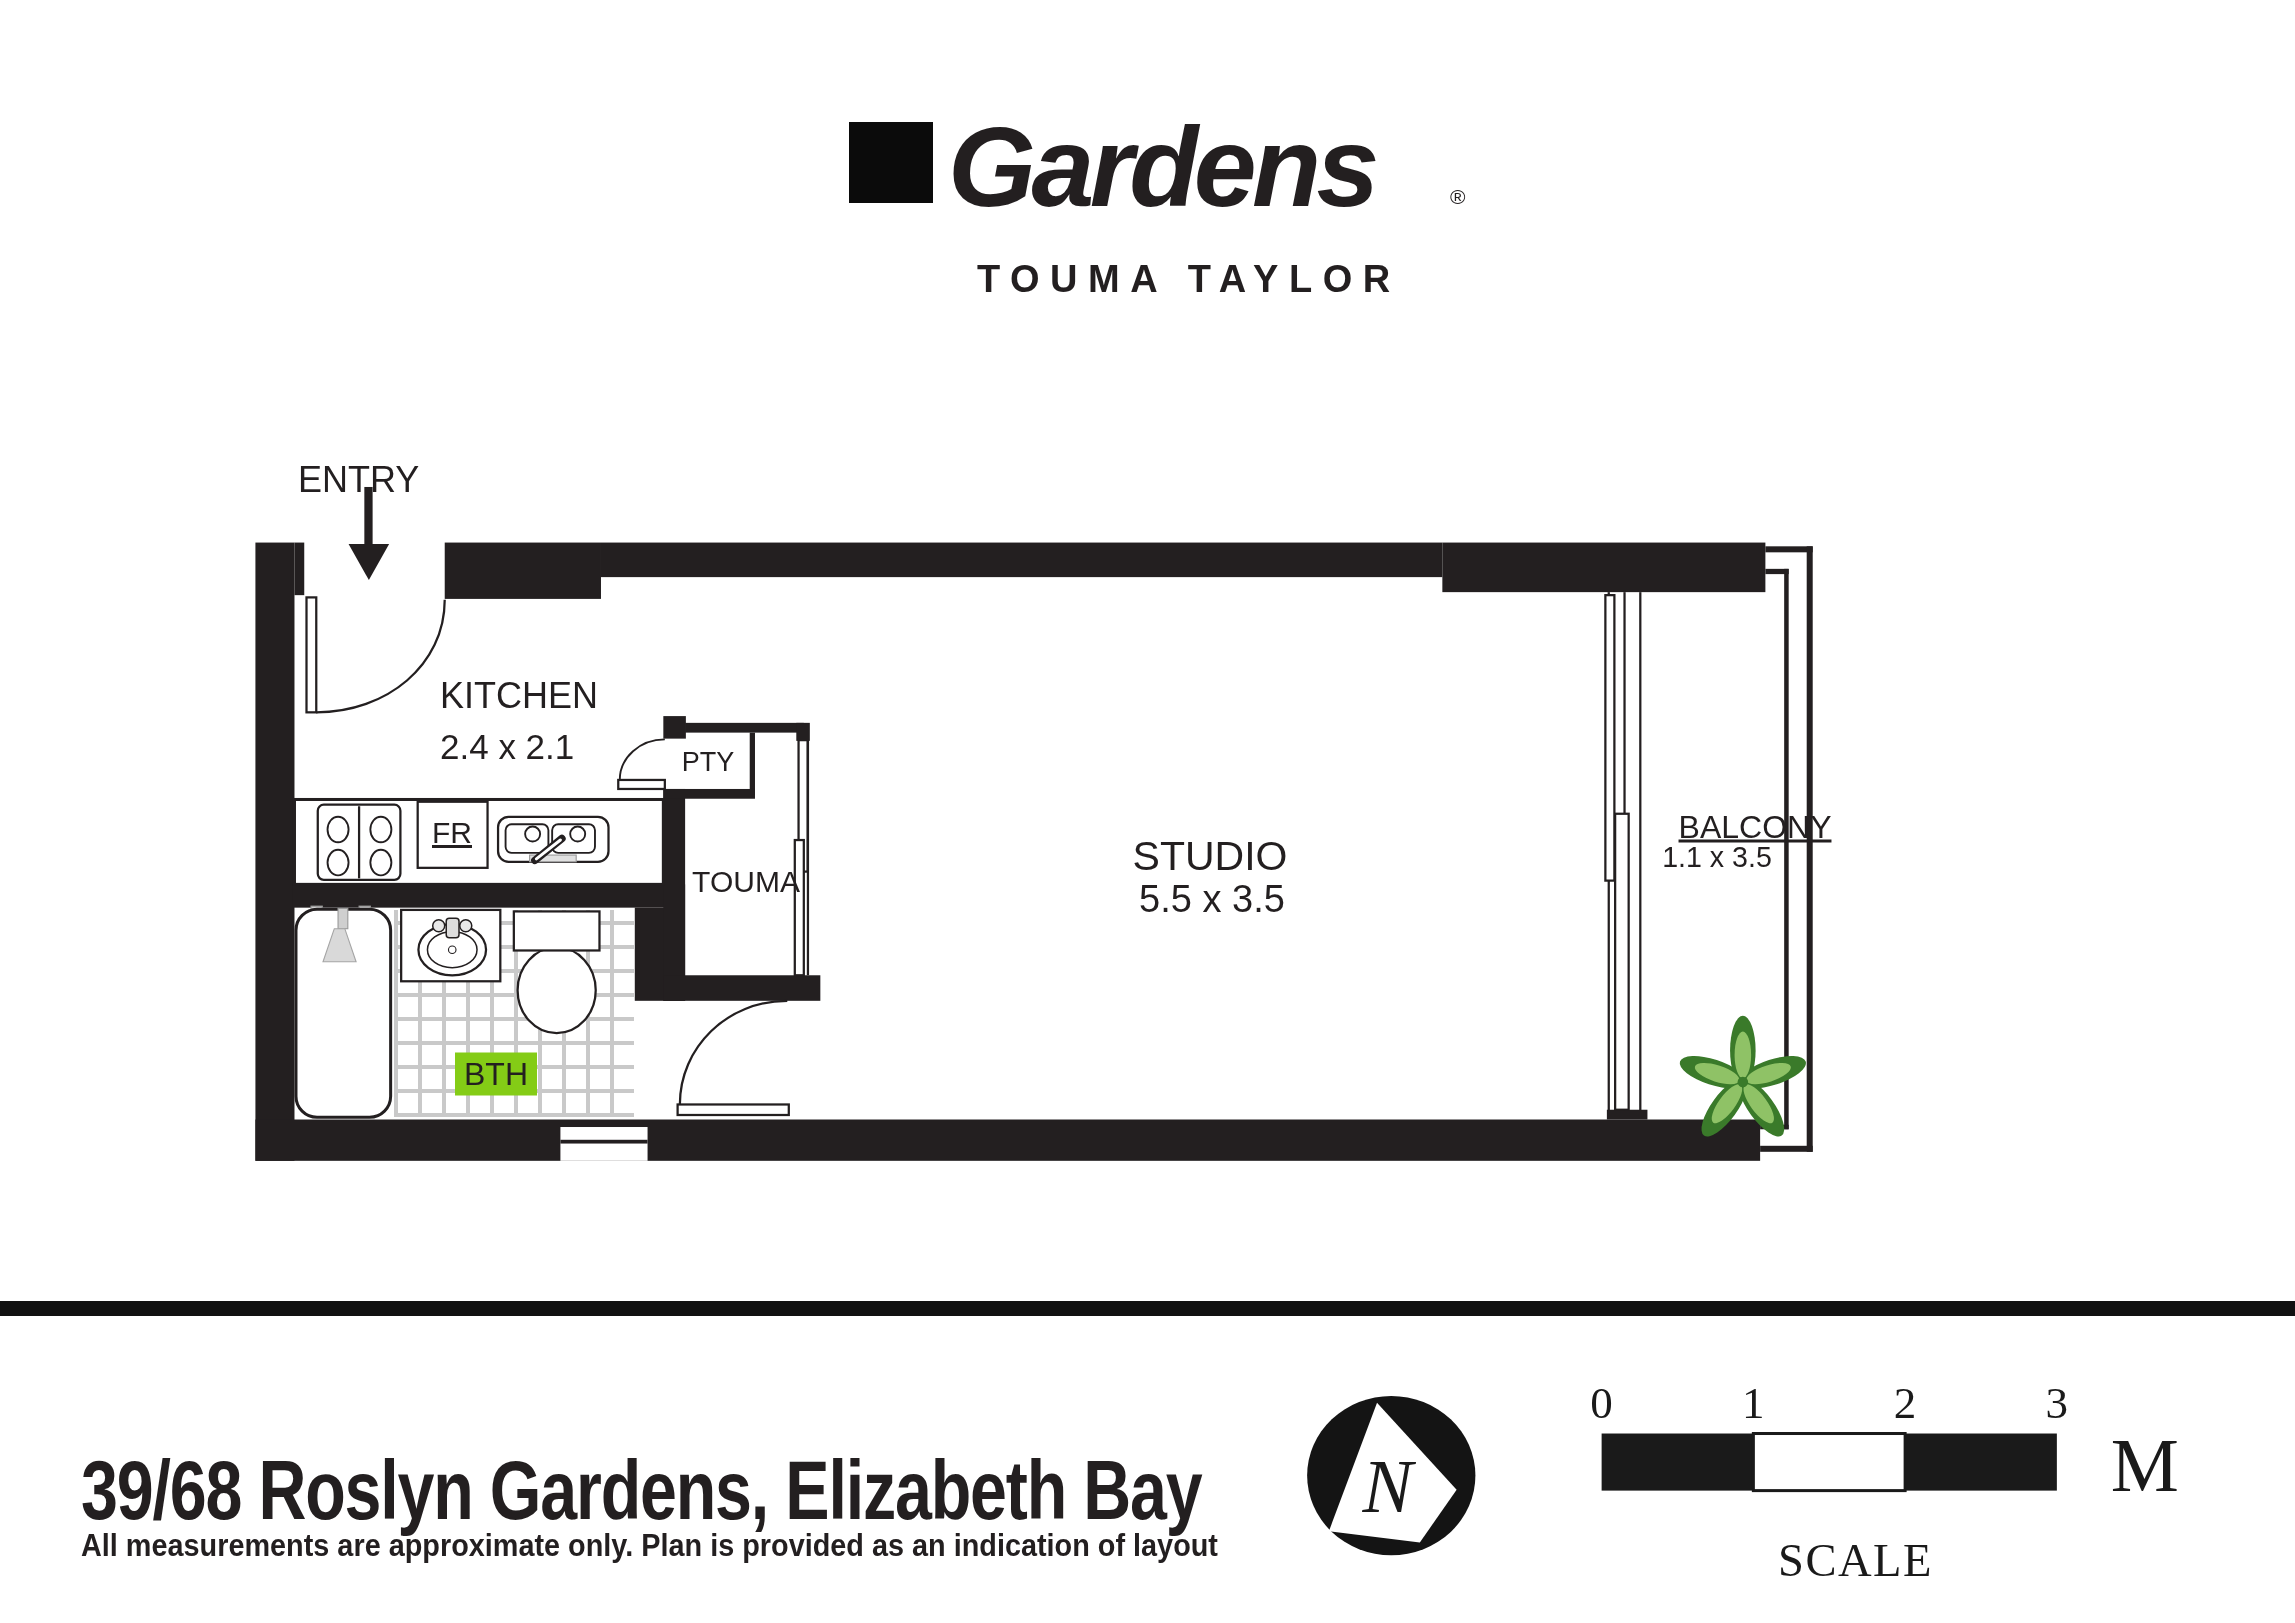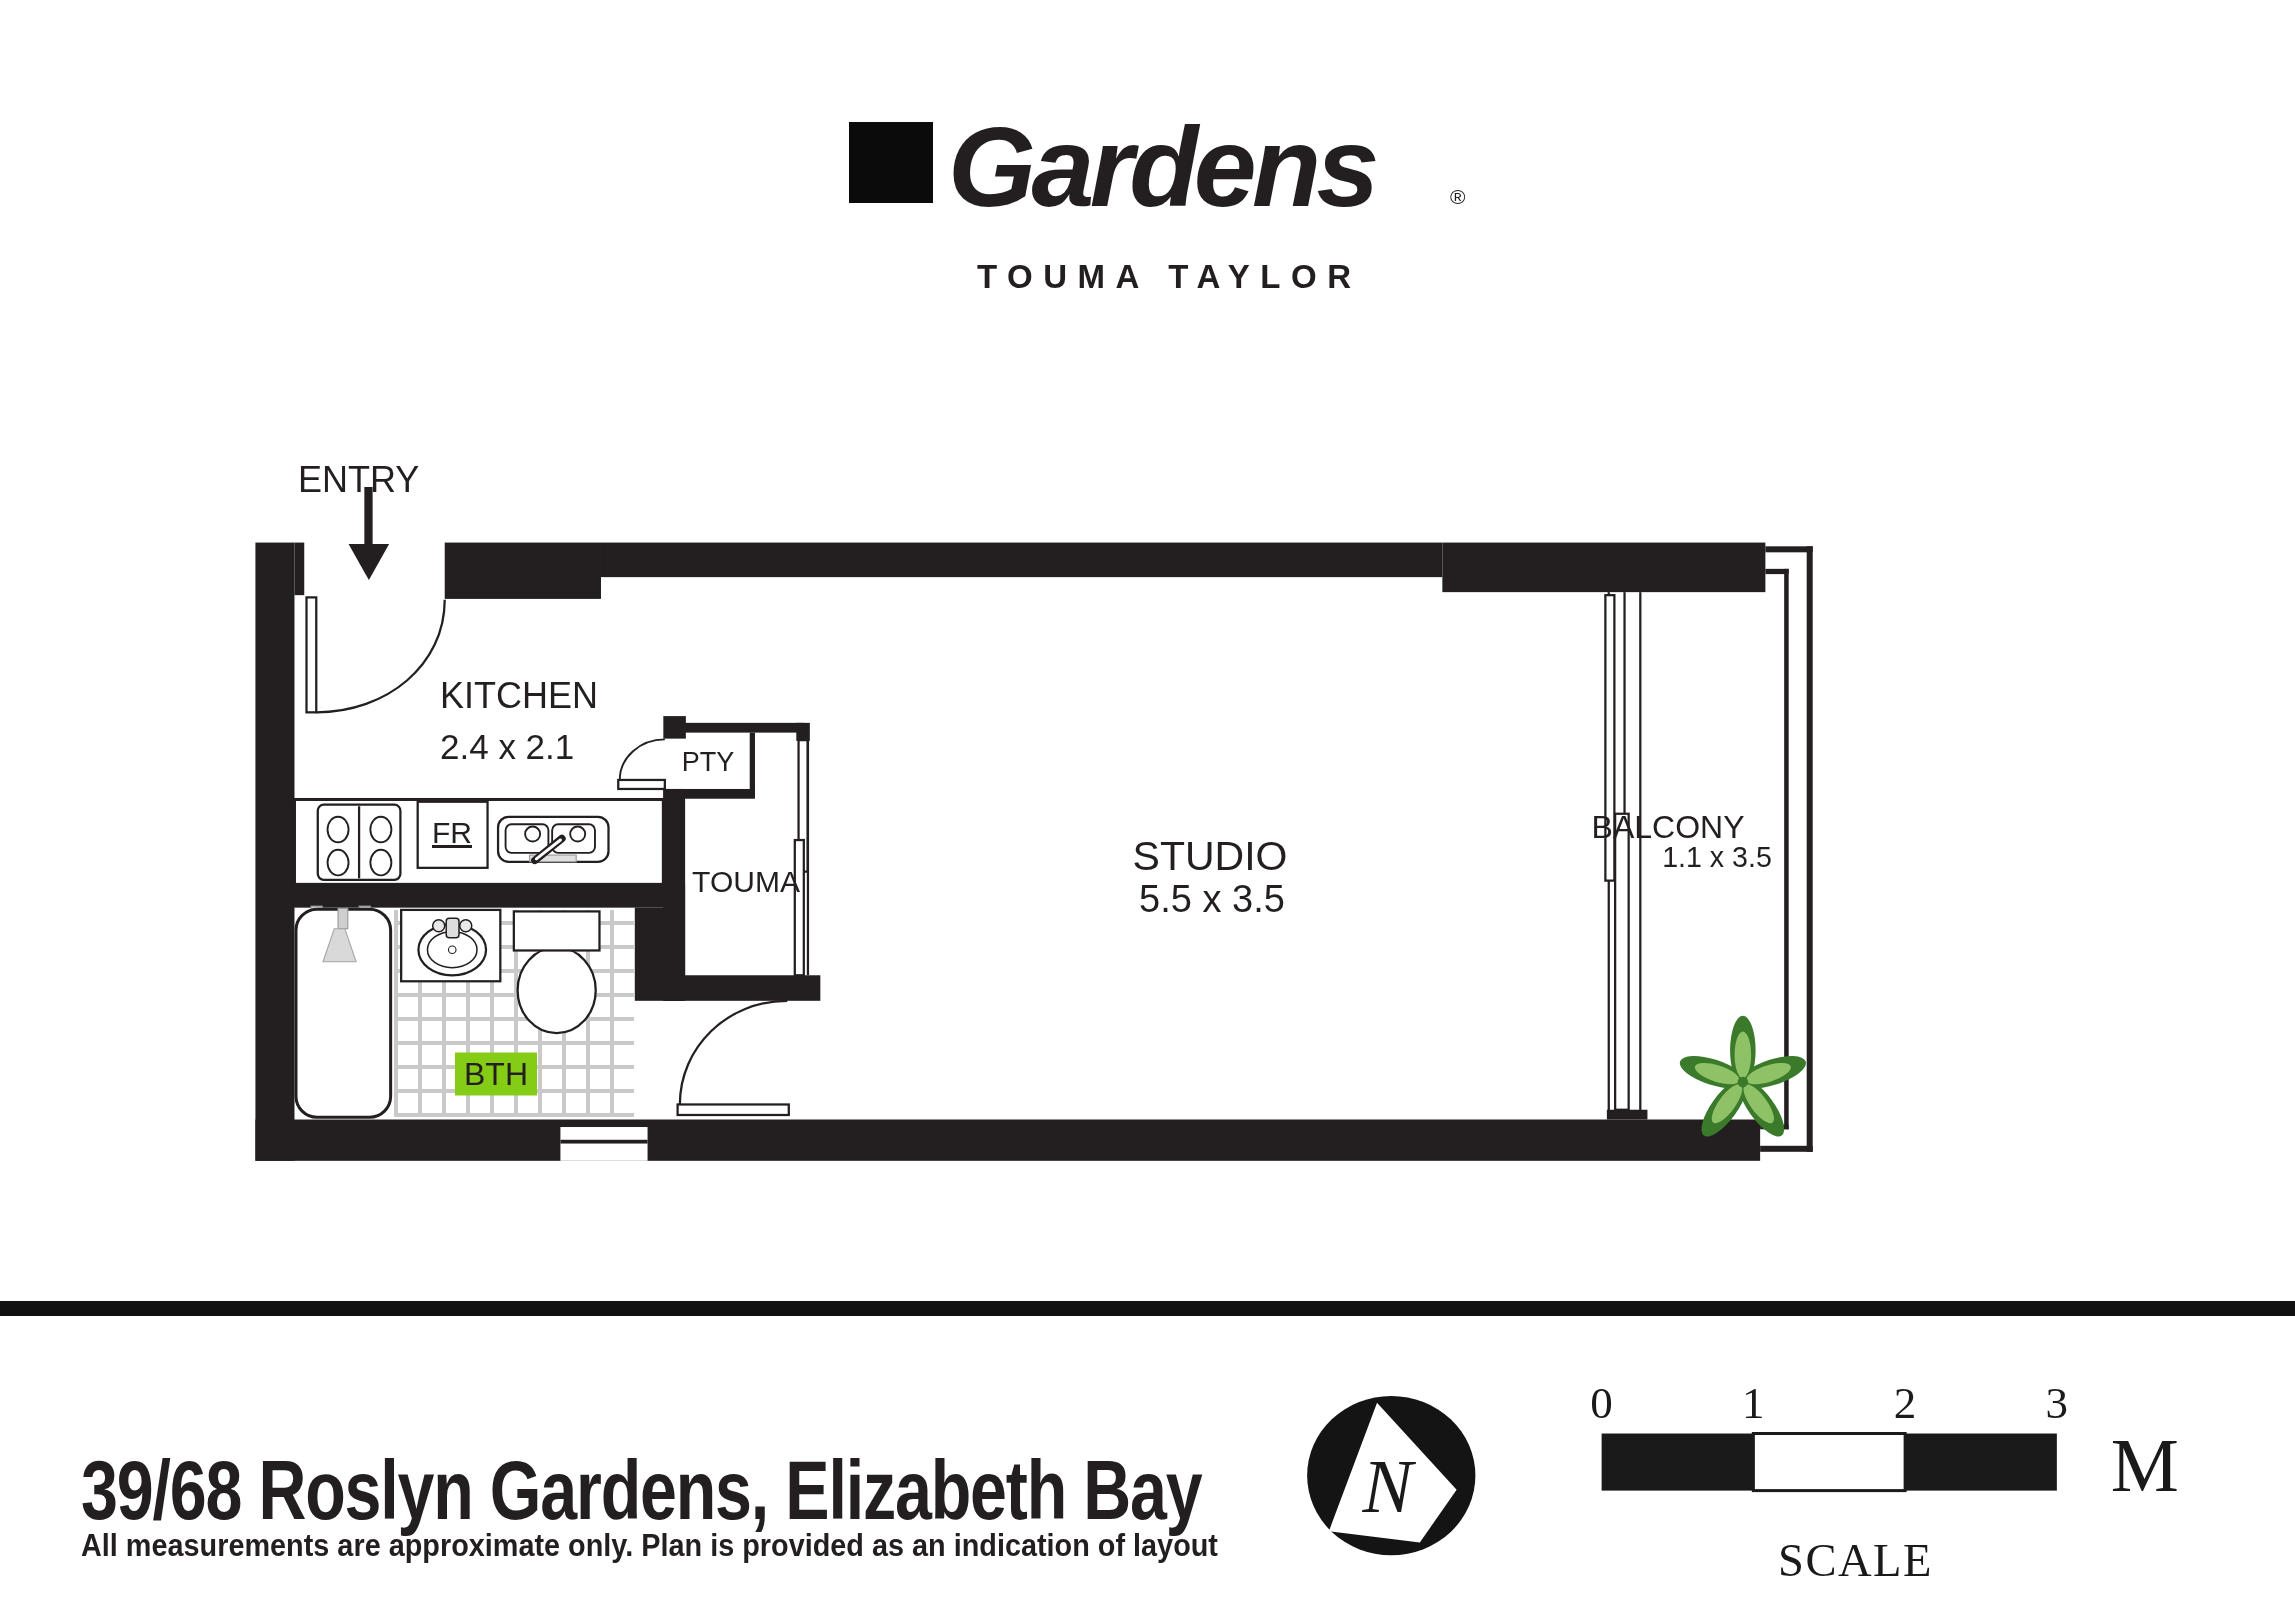--- a/index.html
+++ b/index.html
@@ -4,34 +4,34 @@
 <style>
   html,body{margin:0;padding:0;background:#fff;}
   #page{position:relative;width:2295px;height:1623px;background:#ffffff;overflow:hidden;
         font-family:"Liberation Sans", sans-serif;color:#231f20;}
   .abs{position:absolute;}
   
   #logo-square{left:849px;top:122px;width:84px;height:81px;background:#0b0b0b;}
   #wordmark{left:948px;top:111px;font-size:113px;line-height:1;font-weight:bold;font-style:italic;
             letter-spacing:-4.5px;white-space:nowrap;}
   #registered{left:1450px;top:185px;font-size:21px;}
-  #office{left:977px;top:258px;font-size:33px;font-weight:bold;letter-spacing:10.5px;white-space:nowrap;}
+  #office{left:977px;top:258px;font-size:38px;font-weight:bold;letter-spacing:10.5px;white-space:nowrap;}
   
   .lbl{position:absolute;white-space:nowrap;color:#231f20;}
   .ctr{transform:translate(-50%,-50%);}
   #lbl-entry{left:298px;top:459px;font-size:36px;}
   #lbl-kitchen{left:440px;top:675px;font-size:36px;}
   #lbl-kitchen-dims{left:440px;top:727px;font-size:35px;}
   #lbl-pty{left:708px;top:762px;font-size:27px;}
   #lbl-robe{left:746px;top:882px;font-size:30px;}
   #lbl-fr{left:452px;top:833px;font-size:30px;text-decoration:underline;}
   #lbl-bth{left:496px;top:1074px;font-size:32px;background:#84cc16;padding:3px 9px;}
   #lbl-studio{left:1210px;top:843px;font-size:41px;margin-top:13px;}
   #lbl-studio-dims{left:1212px;top:899px;font-size:38px;}
-  #lbl-balcony{left:1668px;top:827px;font-size:32px;}
+  #lbl-balcony{left:1755px;top:827px;font-size:32px;text-decoration:underline;}
   #lbl-balcony-dims{left:1717px;top:857px;font-size:28.6px;}
   
   #tiles{left:394px;top:910px;width:240px;height:207px;
     background-image:
       repeating-linear-gradient(0deg,#c9c9c9 0 3.8px,transparent 3.8px 24px),
       repeating-linear-gradient(90deg,#c9c9c9 0 3.8px,transparent 3.8px 24px);}
   
   #separator{left:0;top:1301px;width:2295px;height:15px;background:#111;}
   #address{left:81px;top:1443px;font-size:83px;font-weight:bold;letter-spacing:-1.5px;
            transform:scaleX(0.80);transform-origin:left top;white-space:nowrap;}

